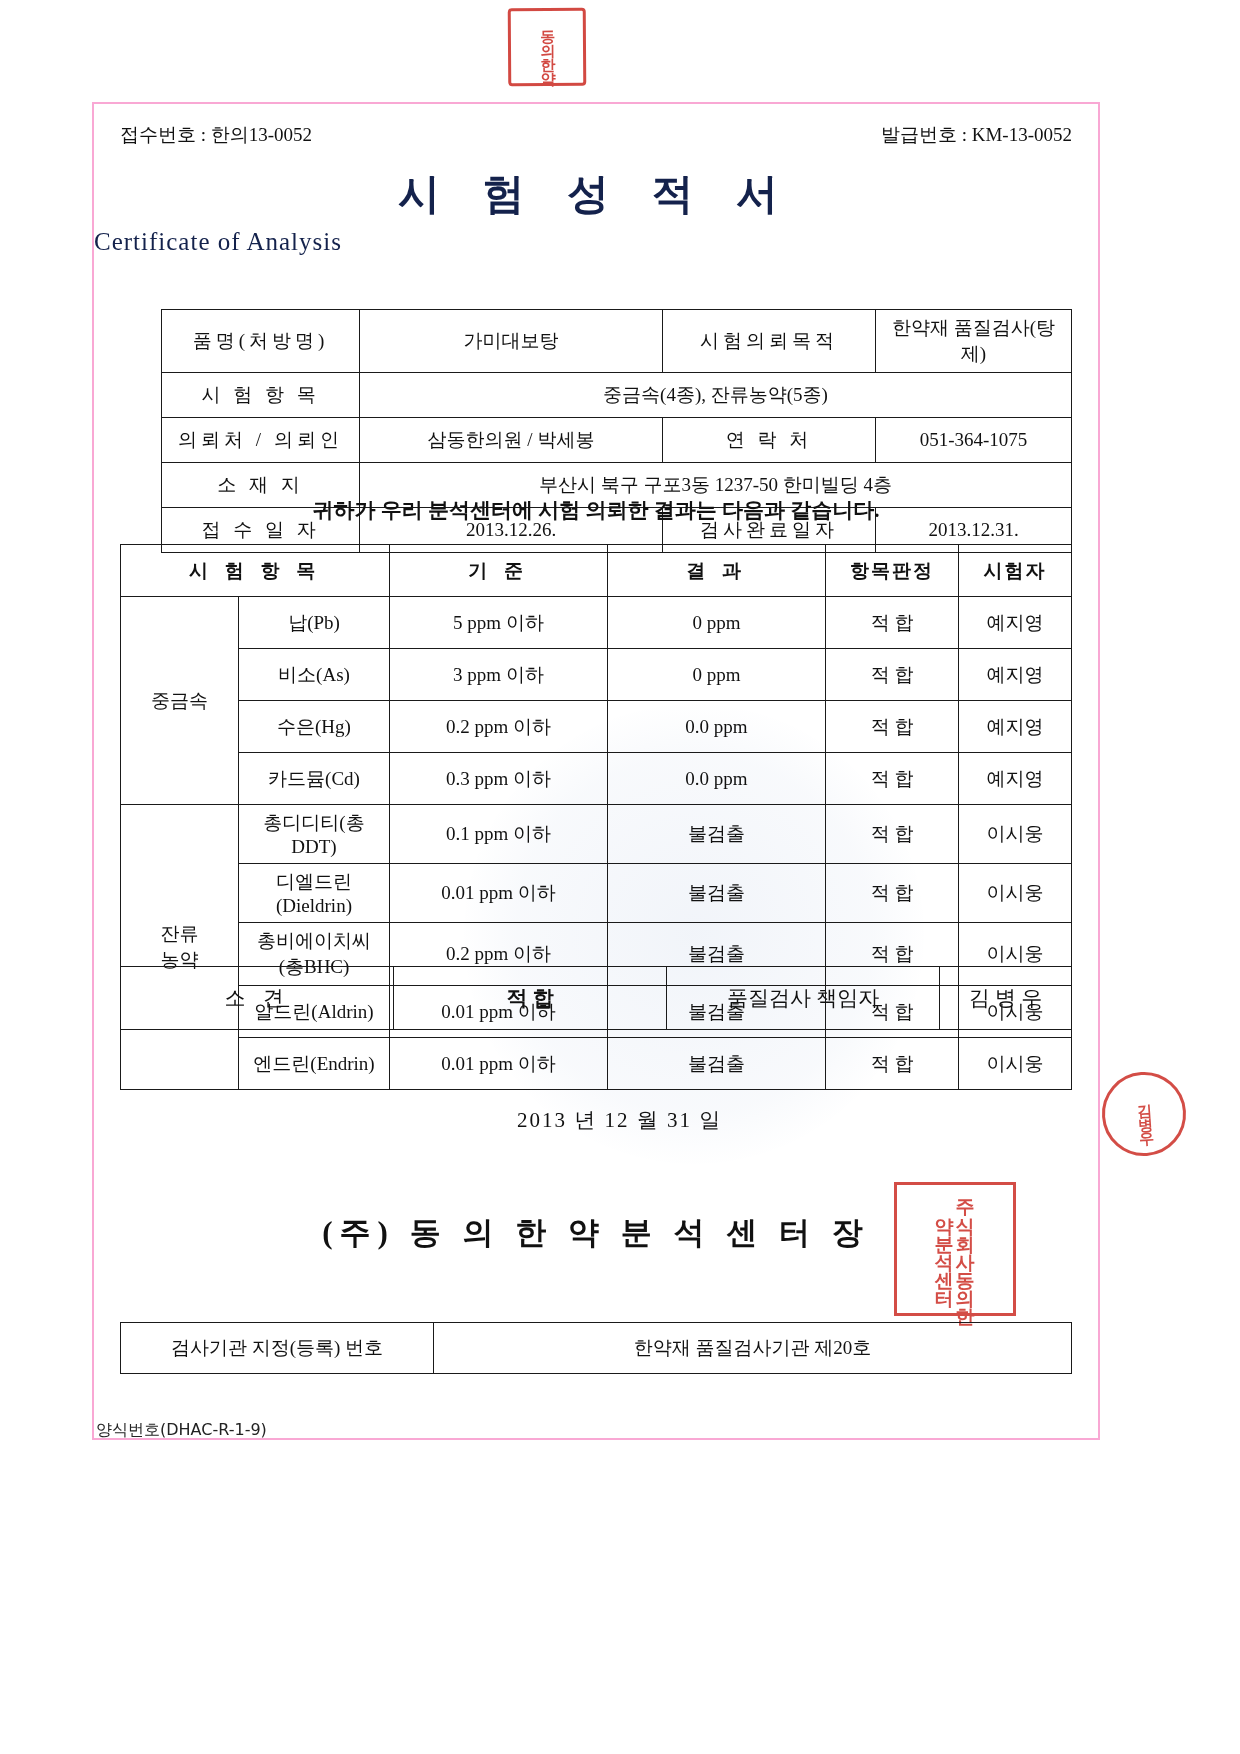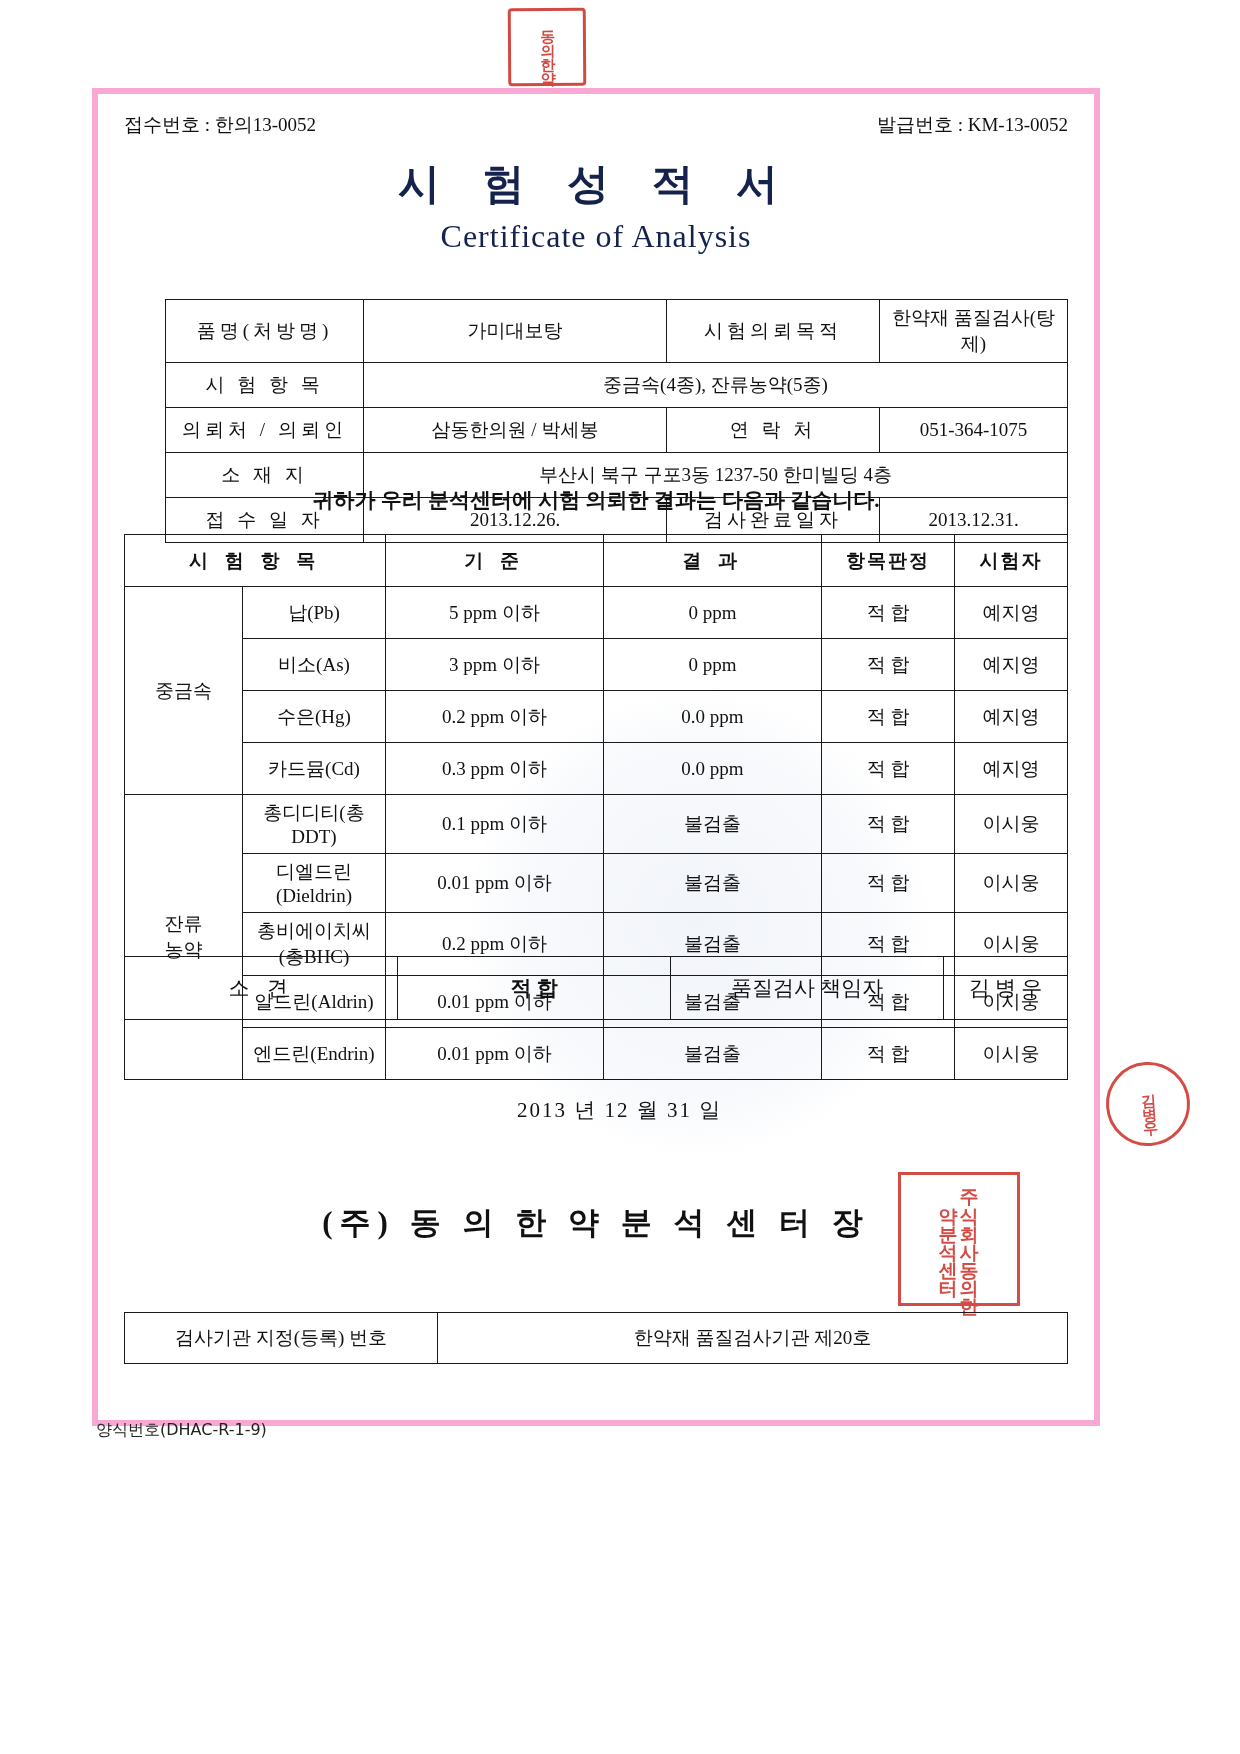--- a/index.html
+++ b/index.html
@@ -42,24 +42,24 @@
     font-weight: 700;
     opacity: .92;
     transform: rotate(-0.4deg);
   }
   .top-seal span { display: block; writing-mode: vertical-rl; }
 
   
   .frame {
     position: absolute;
     left: 92px;
-    top: 88px;
+    top: 102px;
     width: 1008px;
     height: 1338px;
-    border: 6px solid #f9a8d4;
+    border: 2px solid #f9a8d4;
     box-sizing: border-box;
   }
 
   .hdr-row {
     position: absolute;
     top: 18px;
     left: 0;
     right: 0;
     height: 28px;
     padding: 0 26px;
@@ -79,22 +79,22 @@
     letter-spacing: 16px;
     font-weight: 700;
     color: #14224c;
     font-family: "Liberation Serif", serif;
   }
   .title-sub {
     position: absolute;
     top: 124px;
     left: 0;
     right: 0;
-    text-align: center;
-    font-size: 32px;
+    text-align: left;
+    font-size: 25px;
     letter-spacing: 1px;
     color: #14224c;
   }
 
   
   table {
     border-collapse: collapse;
     width: 100%;
     font-size: 19px;
   }

